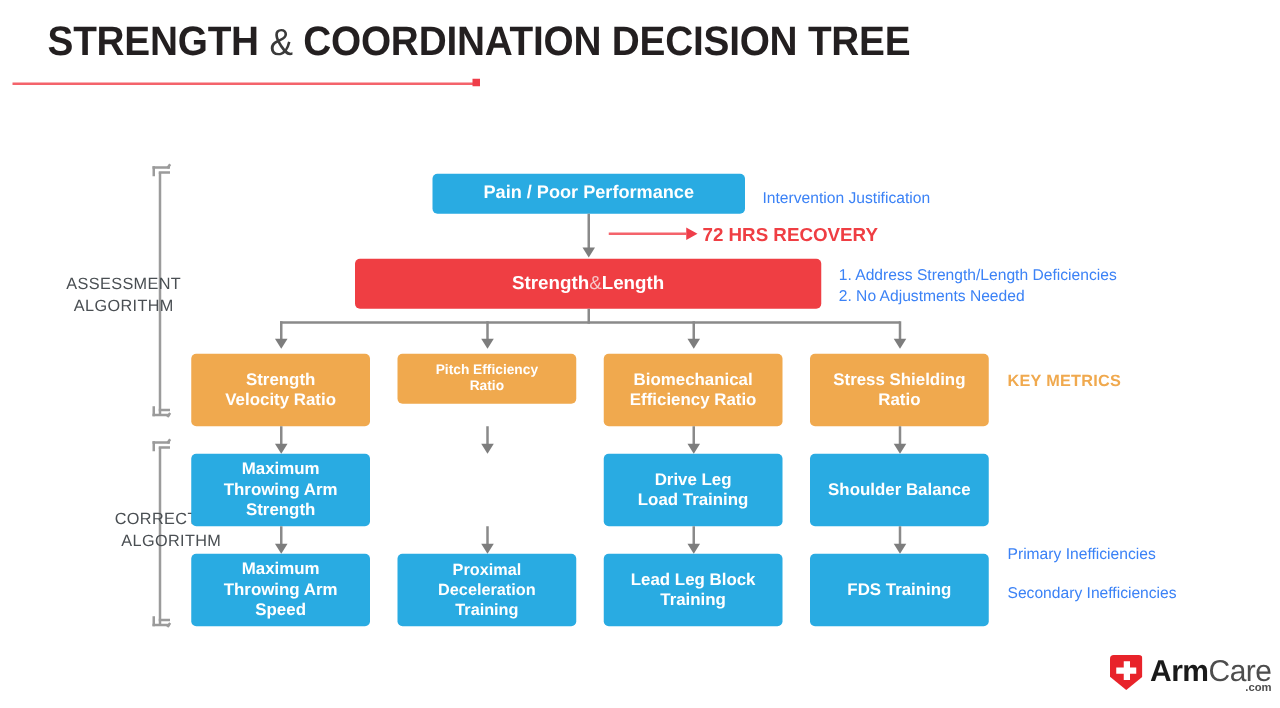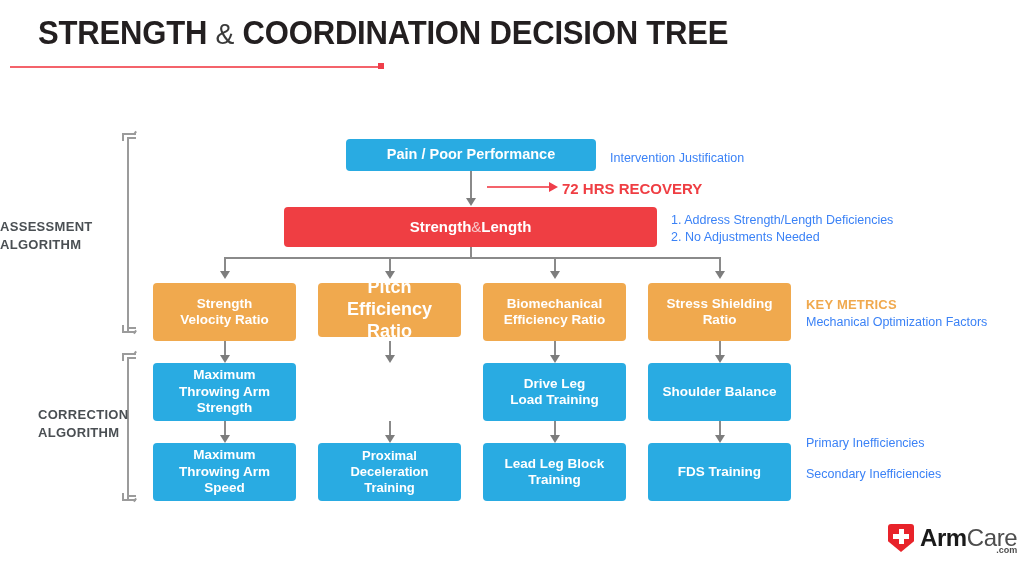--- a/index.html
+++ b/index.html
@@ -134,26 +134,27 @@
     color: #F0A94E;
     font-weight: bold;
     font-size: 13px;
     letter-spacing: .2px;
   }
 
   
   .side-label {
     position: absolute;
     color: #4a4f53;
-    font-weight: bold;
+    font-weight: normal;
     font-size: 13px;
     letter-spacing: .3px;
-    text-align: left;
+    text-align: center;
     line-height: 1.35;
     white-space: nowrap;
+    padding-left: 42px;
   }
   .bracket-stem {
     position: absolute;
     width: 2px;
     background: #9b9b9b;
   }
   .bracket-cap {
     position: absolute;
     width: 18px;
     height: 9px;
@@ -279,29 +280,28 @@
   <div class="arrowhead" style="left:220px; top:271px;"></div>
   <div class="vline" style="left:389px; top:257px; height:18px;"></div>
   <div class="arrowhead" style="left:385px; top:271px;"></div>
   <div class="vline" style="left:554px; top:257px; height:18px;"></div>
   <div class="arrowhead" style="left:550px; top:271px;"></div>
   <div class="vline" style="left:719px; top:257px; height:18px;"></div>
   <div class="arrowhead" style="left:715px; top:271px;"></div>
 
   <div class="box orange" style="left:153px; top:283px; width:143px; height:58px; font-size:13.5px; white-space:pre-line;">Strength
 Velocity Ratio</div>
-  <div class="box orange" style="left:318px; top:283px; width:143px; height:54px; font-size:18px; white-space:pre-line;">Pitch Efficiency
+  <div class="box orange" style="left:318px; top:283px; width:143px; height:40px; font-size:11px; white-space:pre-line;">Pitch Efficiency
 Ratio</div>
   <div class="box orange" style="left:483px; top:283px; width:143px; height:58px; font-size:13.5px; white-space:pre-line;">Biomechanical
 Efficiency Ratio</div>
   <div class="box orange" style="left:648px; top:283px; width:143px; height:58px; font-size:13.5px; white-space:pre-line;">Stress Shielding
 Ratio</div>
 
   <div class="annot key" style="left:806px; top:296px;">KEY METRICS</div>
-  <div class="annot" style="left:806px; top:313px;">Mechanical Optimization Factors</div>
 
   <div class="vline" style="left:224px; top:341px; height:18px;"></div>
   <div class="arrowhead" style="left:220px; top:355px;"></div>
   <div class="vline" style="left:389px; top:341px; height:18px;"></div>
   <div class="arrowhead" style="left:385px; top:355px;"></div>
   <div class="vline" style="left:554px; top:341px; height:18px;"></div>
   <div class="arrowhead" style="left:550px; top:355px;"></div>
   <div class="vline" style="left:719px; top:341px; height:18px;"></div>
   <div class="arrowhead" style="left:715px; top:355px;"></div>
 

